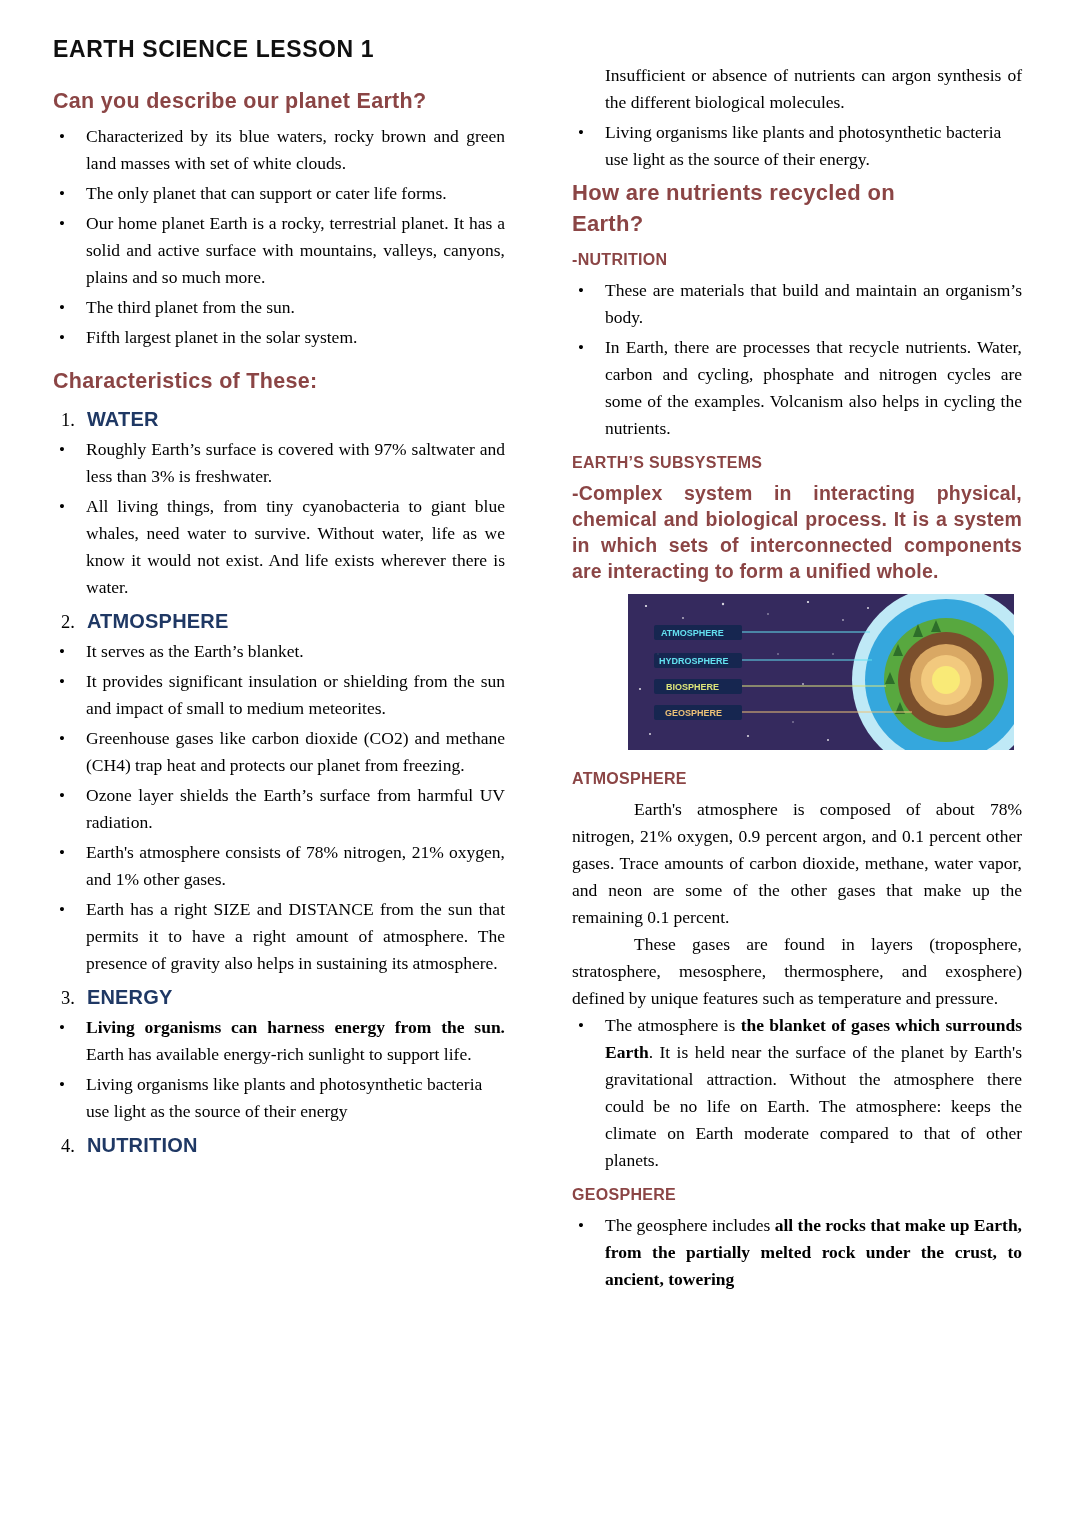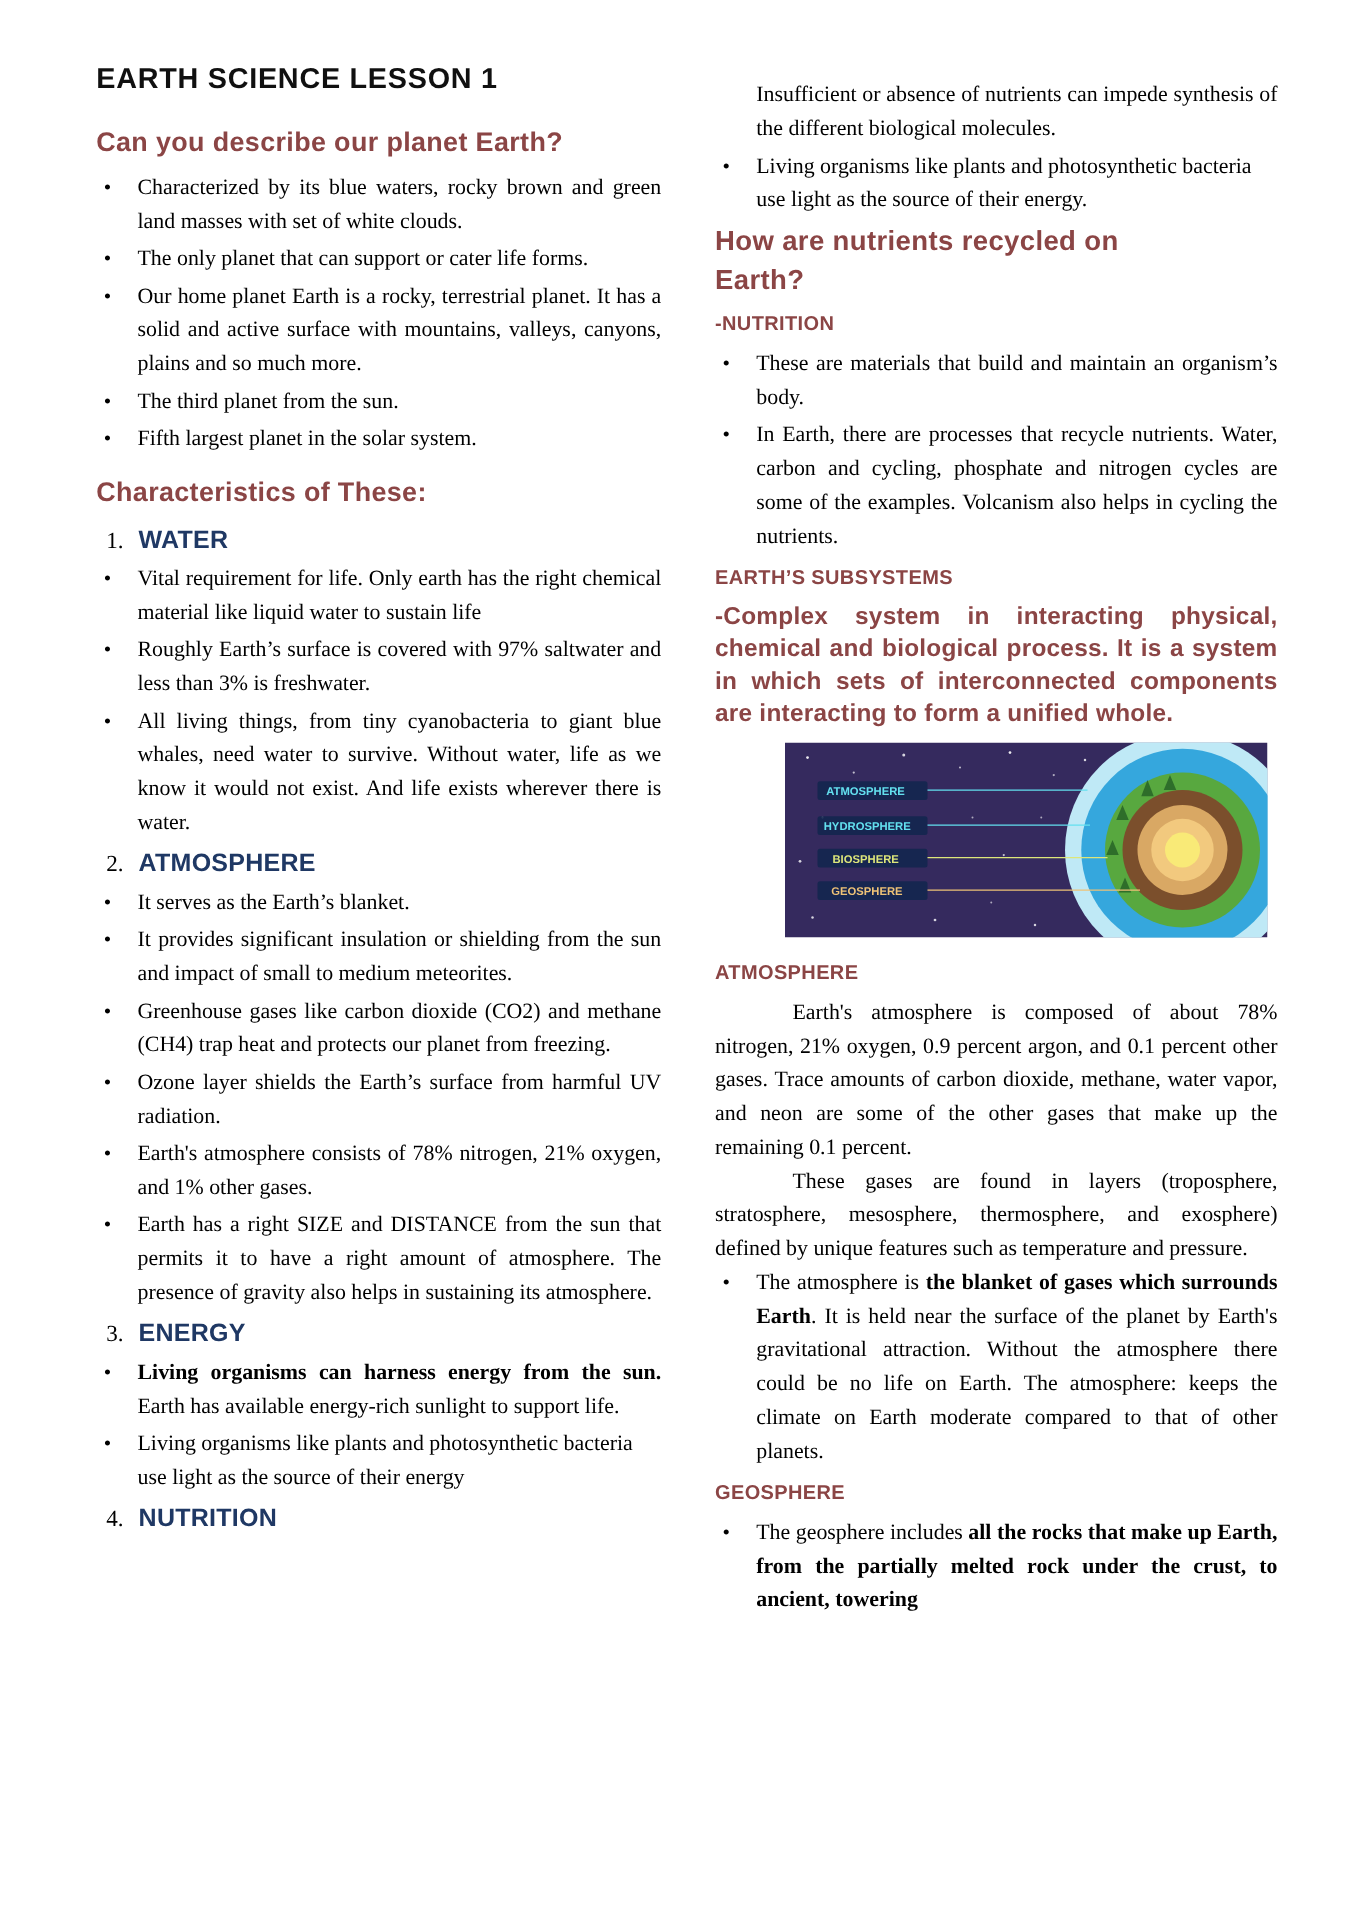--- a/index.html
+++ b/index.html
@@ -1,20 +1,20 @@
 <!DOCTYPE html>
 <html><head>
 <meta charset="utf-8">
 <style>
   * { margin:0; padding:0; box-sizing:border-box; }
   html,body { background:#ffffff; }
   body { width:1080px; height:1527px; font-family:"Liberation Serif", serif; color:#000; }
   .page { position:relative; width:1080px; height:1527px; overflow:hidden; background:#ffffff; }
   .col { position:absolute; top:0; }
-  .col-left { left:77px; width:452px; padding-top:49px; }
+  .col-left { left:53px; width:452px; padding-top:36px; }
   .col-right { left:572px; width:450px; padding-top:62px; }
 
   .doc-title {
     font-family:"Liberation Sans", sans-serif; font-weight:700; font-size:23px;
     letter-spacing:0.6px; color:#101010; margin:0 0 26px 0;
   }
   .heading-comic {
     font-family:"Liberation Sans", sans-serif; font-weight:700; color:#8b4545;
     letter-spacing:0.3px;
   }
@@ -62,21 +62,20 @@
     <div class="bullet">Our home planet Earth is a rocky, terrestrial planet. It has a solid and active surface with mountains, valleys, canyons, plains and so much more.</div>
     <div class="bullet">The third planet from the sun.</div>
     <div class="bullet">Fifth largest planet in the solar system.</div>
 
     <h2 class="heading-comic h-char">Characteristics of These:</h2>
 
     <div class="num-head">
       <span class="num">1.</span>
       <span class="blue-label">WATER</span>
     </div>
-    <div class="bullet">Vital requirement for life. Only earth has the right chemical material like liquid water to sustain life</div>
     <div class="bullet">Roughly Earth’s surface is covered with 97% saltwater and less than 3% is freshwater.</div>
     <div class="bullet">All living things, from tiny cyanobacteria to giant blue whales, need water to survive. Without water, life as we know it would not exist. And life exists wherever there is water.</div>
 
     <div class="num-head">
       <span class="num">2.</span>
       <span class="blue-label">ATMOSPHERE</span>
     </div>
     <div class="bullet">It serves as the Earth’s blanket.</div>
     <div class="bullet">It provides significant insulation or shielding from the sun and impact of small to medium meteorites.</div>
     <div class="bullet">Greenhouse gases like carbon dioxide (CO2) and methane (CH4) trap heat and protects our planet from freezing.</div>
@@ -95,21 +94,21 @@
 
     <div class="num-head">
       <span class="num">4.</span>
       <span class="blue-label">NUTRITION</span>
     </div>
 
   </div>
 
   <div class="col col-right">
 
-    <div class="cont">Insufficient or absence of nutrients can impede synthesis of the different biological molecules.</div>
+    <div class="cont">Insufficient or absence of nutrients can argon synthesis of the different biological molecules.</div>
     <div class="bullet left-align">Living organisms like plants and photosynthetic bacteria use light as the source of their energy.</div>
 
     <h2 class="heading-comic h-recycle">How are nutrients recycled on Earth?</h2>
     <h2 class="heading-comic h-big">-NUTRITION</h2>
     <div class="bullet">These are materials that build and maintain an organism’s body.</div>
     <div class="bullet">In Earth, there are processes that recycle nutrients. Water, carbon and cycling, phosphate and nitrogen cycles are some of the examples. Volcanism also helps in cycling the nutrients.</div>
 
     <h2 class="heading-comic h-big">EARTH’S SUBSYSTEMS</h2>
     <div class="subsystems-text">-Complex system in interacting physical, chemical and biological process. It is a system in which sets of interconnected components are interacting to form a unified whole.</div>
 

